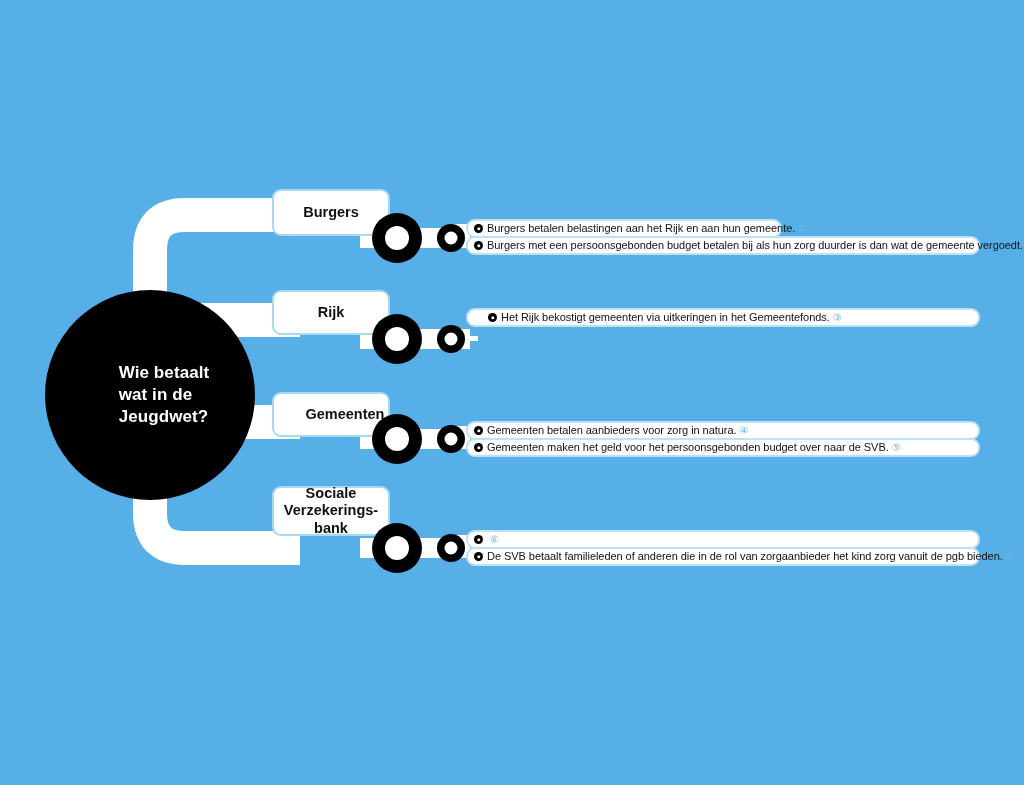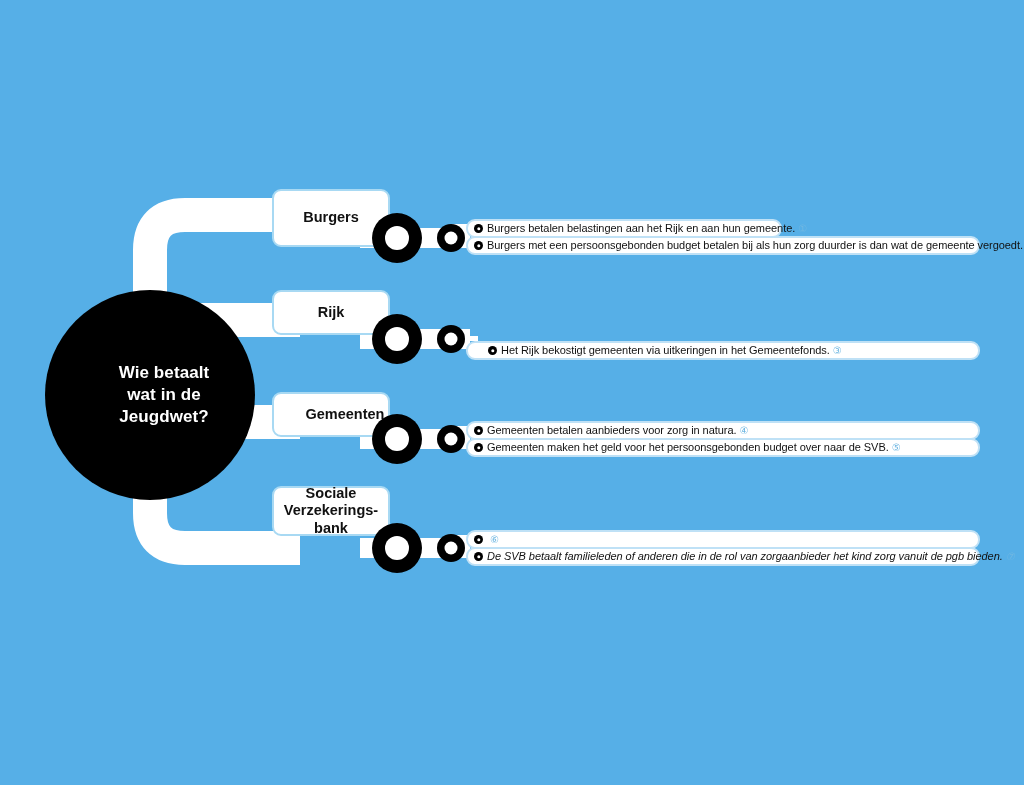--- a/index.html
+++ b/index.html
@@ -16,21 +16,21 @@
 
   
   .hub{
     position:absolute;
     left:45px;top:290px;width:210px;height:210px;
     background:#000;border-radius:50%;
     display:flex;align-items:center;justify-content:center;
     z-index:6;
   }
   .hub-text{
-    color:#fff;text-align:center;
+    color:#fff;text-align:left;
     font-weight:bold;font-size:17px;line-height:1.28;
     letter-spacing:.1px;
     margin-left:28px;
   }
 
   
   .label-box{
     position:absolute;
     background:#fff;
     border:2px solid #a8d9f3;
@@ -114,21 +114,21 @@
   </svg>
 
   <div class="hub">
     <div class="hub-text">
       <div>Wie betaalt</div>
       <div>wat in de</div>
       <div>Jeugdwet?</div>
     </div>
   </div>
 
-  <div class="label-box" style="left:272px;top:189px;width:118px;height:58px;">
+  <div class="label-box" style="left:272px;top:189px;width:118px;height:47px;">
     <span>Burgers</span>
   </div>
   <div class="donut donut-lg" style="left:372px;top:213px;"></div>
   <div class="donut donut-md" style="left:437px;top:224px;"></div>
   <div class="stub" style="left:452px;top:224px;width:26px;"></div>
   <div class="stub" style="left:452px;top:240px;width:26px;"></div>
 
   <div class="pill" style="left:466px;top:219px;width:316px;">
     <span class="bullet"></span>
     <span class="txt">Burgers betalen belastingen aan het Rijk en aan hun gemeente.</span>
@@ -140,21 +140,21 @@
 
   </div>
 
   <div class="label-box" style="left:272px;top:290px;width:118px;height:45px;">
     <span>Rijk</span>
   </div>
   <div class="donut donut-lg" style="left:372px;top:314px;"></div>
   <div class="donut donut-md" style="left:437px;top:325px;"></div>
   <div class="stub" style="left:452px;top:336px;width:26px;"></div>
 
-  <div class="pill" style="left:466px;top:341px;width:514px;padding-left:20px;">
+  <div class="pill" style="left:466px;top:308px;width:514px;padding-left:20px;">
     <span class="bullet"></span>
     <span class="txt">Het Rijk bekostigt gemeenten via uitkeringen in het Gemeentefonds.</span>
     <span class="num">③</span>
   </div>
 
   <div class="label-box" style="left:272px;top:392px;width:118px;height:45px;padding-left:28px;">
     <span>Gemeenten</span>
   </div>
   <div class="donut donut-lg" style="left:372px;top:414px;"></div>
   <div class="donut donut-md" style="left:437px;top:425px;"></div>
@@ -181,19 +181,19 @@
   </div>
   <div class="donut donut-lg" style="left:372px;top:523px;"></div>
   <div class="donut donut-md" style="left:437px;top:534px;"></div>
   <div class="stub" style="left:452px;top:535px;width:26px;"></div>
   <div class="stub" style="left:452px;top:551px;width:26px;"></div>
 
   <div class="pill" style="left:466px;top:530px;width:514px;">
     <span class="bullet"></span>
     <span class="num">⑥</span>
   </div>
-  <div class="pill" style="left:466px;top:547px;width:514px;font-style:italic;">
+  <div class="pill" style="left:466px;top:547px;width:514px;">
     <span class="bullet"></span>
     <span class="txt">De SVB betaalt familieleden of anderen die in de rol van zorgaanbieder het kind zorg vanuit de pgb bieden.</span>
     <span class="num">⑦</span>
   </div>
 
 </div>
 
 </body></html>

